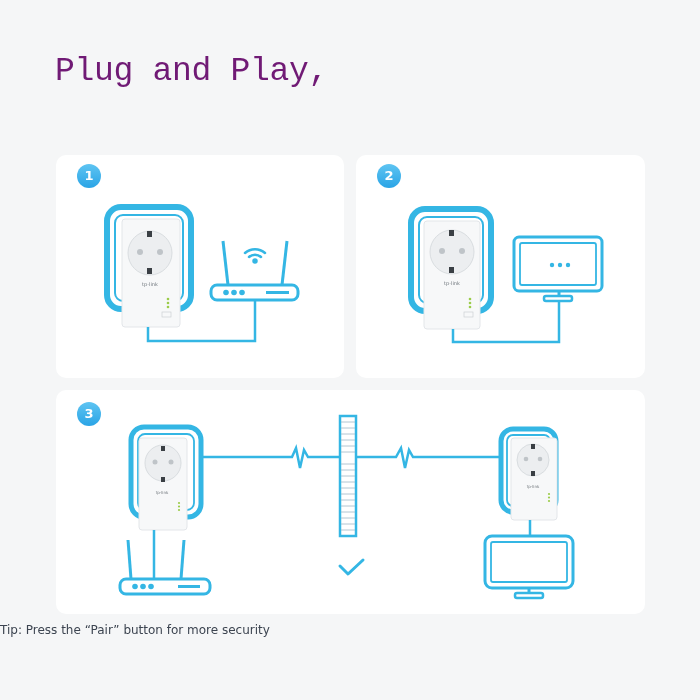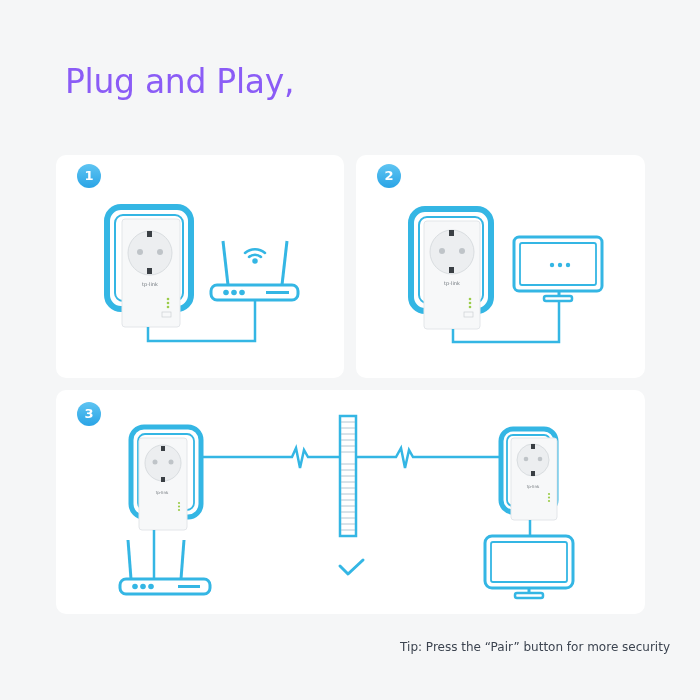--- a/index.html
+++ b/index.html
@@ -1,32 +1,32 @@
 <!DOCTYPE html>
 <html><head>
 <meta charset="utf-8">
 <style>
   html, body { margin: 0; padding: 0; }
   body {
     width: 700px; height: 700px; background: #f5f6f7; position: relative; overflow: hidden;
     font-family: "DejaVu Sans", "Liberation Sans", sans-serif; color: #2d3540;
   }
   .title {
-    position: absolute; left: 55px; top: 50px; margin: 10px;
-    font-size: 33px; font-weight: normal; line-height: 43px; letter-spacing: -0.3px; color: #8b5cf6;
+    position: absolute; left: 55px; top: 50px; margin: 0;
+    font-size: 33px; font-weight: normal; line-height: 43px; letter-spacing: -0.3px; color: #701a75; font-family: Liberation Mono, monospace;
   }
   .card { position: absolute; background: #ffffff; border-radius: 10px; }
   .badge {
     position: absolute; width: 24px; height: 24px; border-radius: 50%;
     background: linear-gradient(180deg, #5ec4f2 0%, #2aa4e6 100%);
     color: #fff; font-weight: bold; font-size: 13px; line-height: 24px; text-align: center;
   }
   svg { position: absolute; left: 0; top: 0; overflow: visible; }
   .tip {
-    position: absolute; left: 0; width: 670px; top: 640px; text-align: right;
+    position: absolute; left: 0; width: 670px; top: 623px; text-align: left;
     font-size: 12px; color: #3c4450;
   }
 </style>
 </head>
 <body>
 
 <h1 class="title">
   <span>Plug and Play,</span><br>
 </h1>
 

